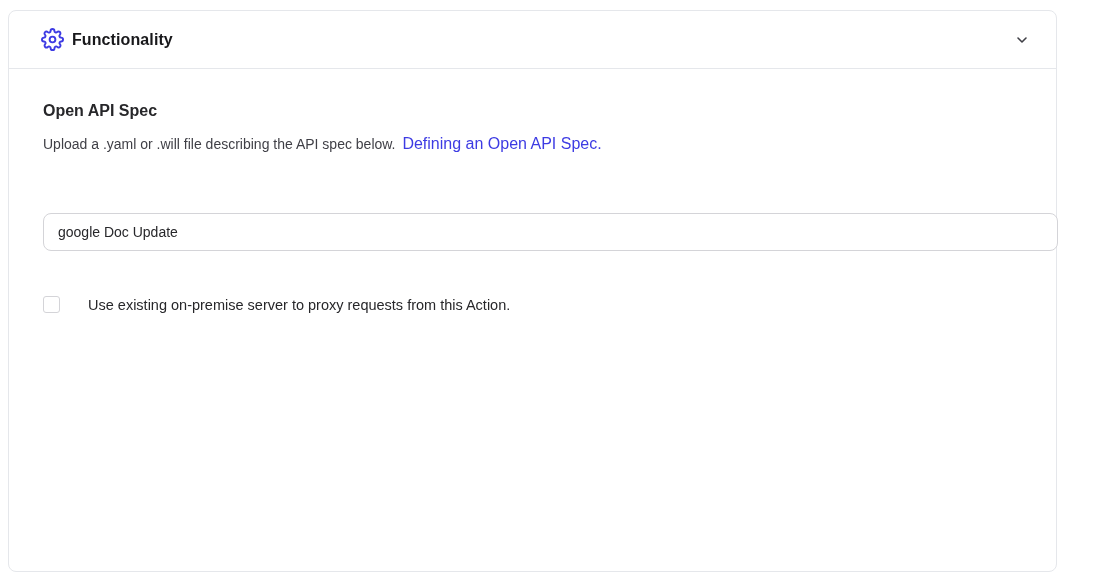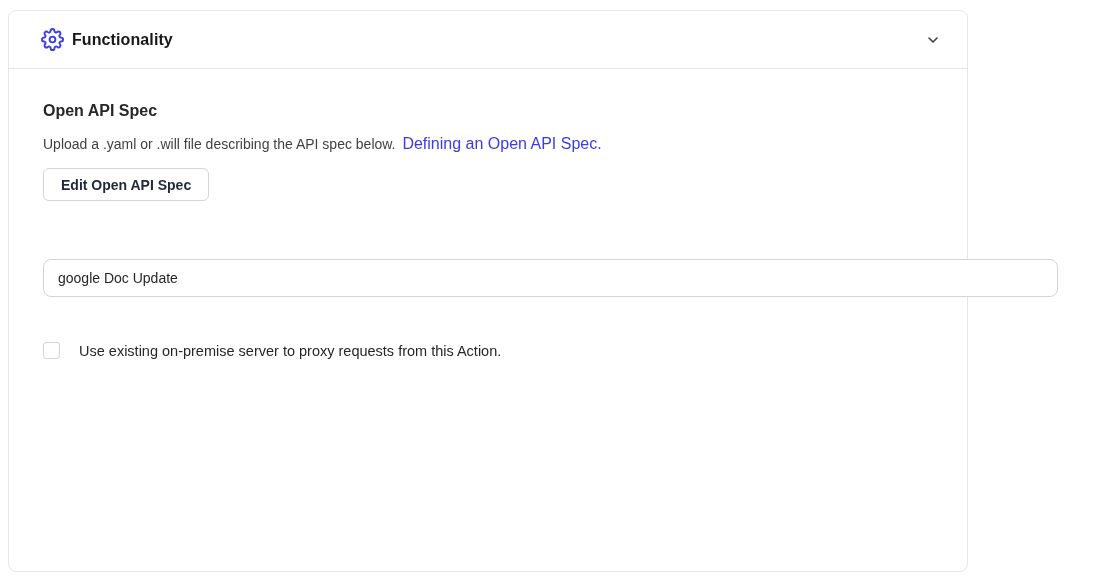--- a/index.html
+++ b/index.html
@@ -5,21 +5,21 @@
   * { margin: 0; padding: 0; box-sizing: border-box; }
   html, body {
     width: 1101px; height: 581px;
     background: #ffffff;
     font-family: "Liberation Sans", "DejaVu Sans", sans-serif;
     color: var(--text-primary, #1f2937);
   }
   .card {
     position: absolute;
     left: 8px; top: 10px;
-    width: 960px; height: 562px;
+    width: 1049px; height: 562px;
     background: #ffffff;
     border: 1px solid var(--border, #e5e7eb);
     border-radius: 8px;
   }
   .card-header {
     display: flex;
     align-items: center;
     height: 58px;
     padding: 0 26px 0 32px;
     border-bottom: 1px solid var(--border, #e5e7eb);
@@ -87,21 +87,21 @@
     align-items: center;
     justify-content: space-between;
     margin-bottom: 14px;
   }
   .row-between .section-label { margin-bottom: 0; }
   .standalone-link { font-weight: 700; }
   .checkbox-row {
     margin-top: 21px;
     display: flex;
     align-items: center;
-    gap: 19px;
+    gap: 28px;
     cursor: pointer;
   }
   .checkbox {
     appearance: none;
     -webkit-appearance: none;
     width: 17px; height: 17px;
     border: 1px solid #d4d4d8;
     border-radius: 3px;
     background: #ffffff;
     cursor: pointer;
@@ -134,21 +134,20 @@
   </div>
 
   <div class="card-body">
 
     <div class="section-first">
       <div class="section-label">Open API Spec</div>
       <div class="para">
         <span>Upload a .yaml or .will file describing the API spec below.</span>
         <a class="inline-link" href="#">Defining an Open API Spec.</a>
       </div>
-      <button class="btn">Edit Open API Spec</button>
     </div>
 
     <div class="section">
       <input class="text-input" type="text" value="google Doc Update" style="">
     </div>
 
     <div class="section">
       <label class="checkbox-row">
         <input type="checkbox" class="checkbox" style="">
         <span class="checkbox-label">Use existing on-premise server to proxy requests from this Action.</span>

